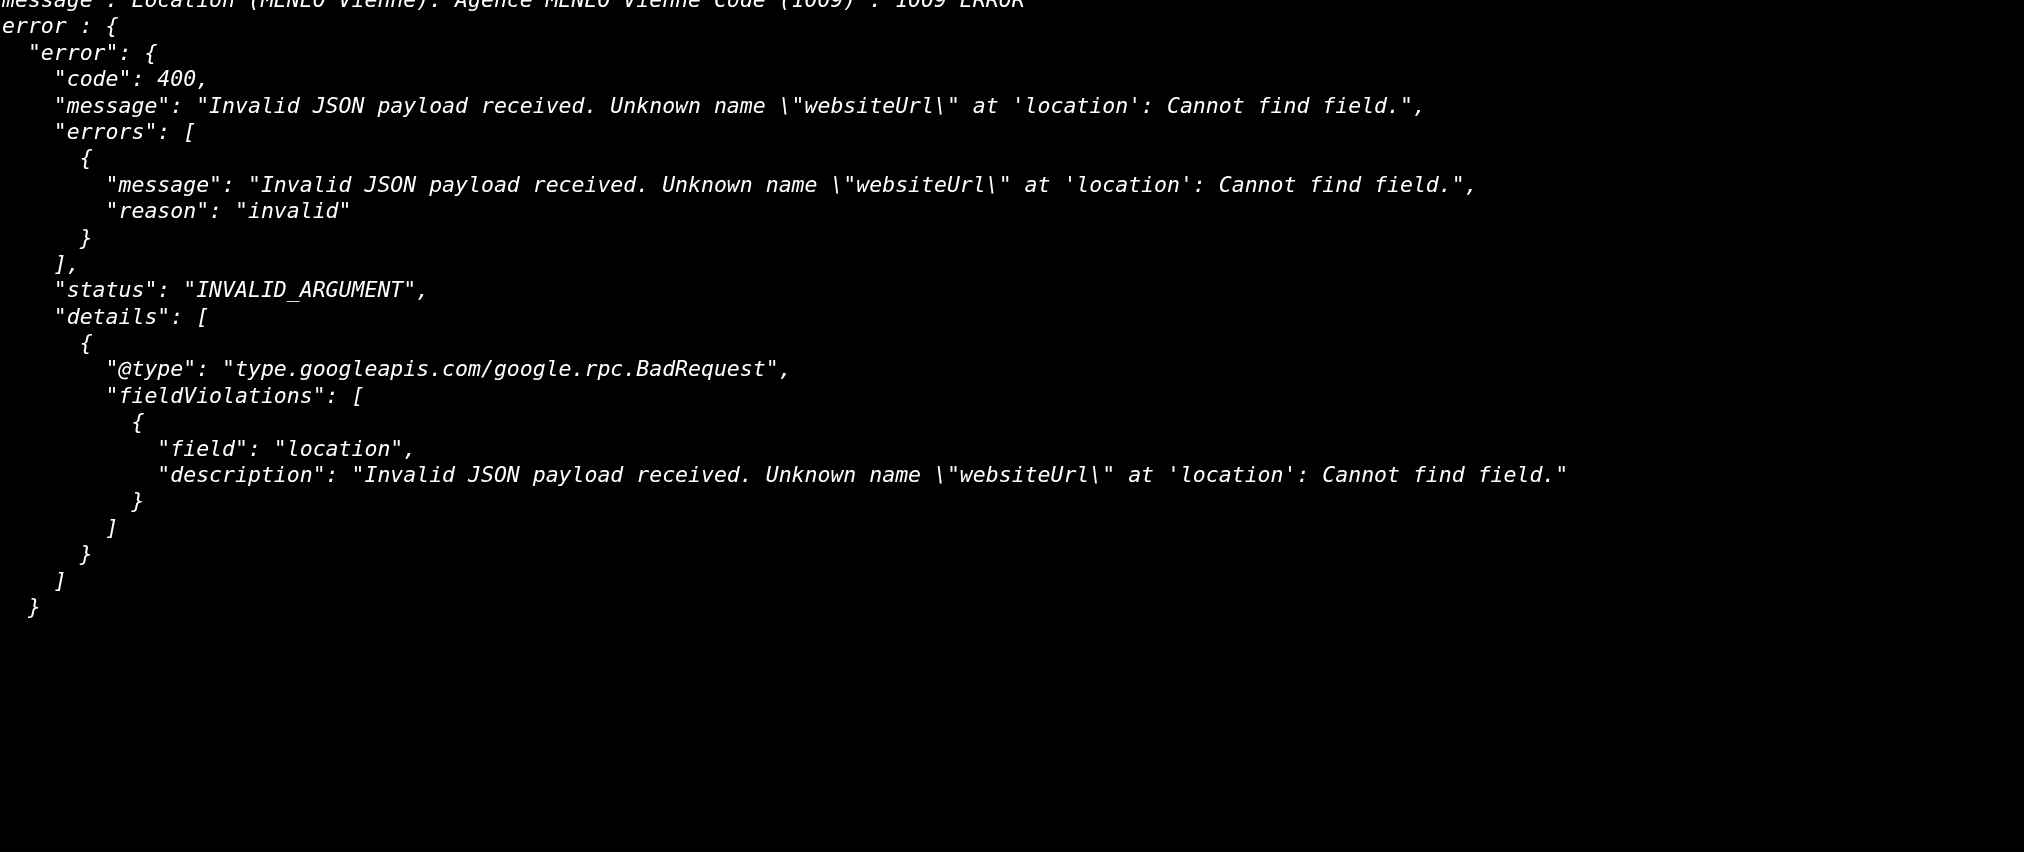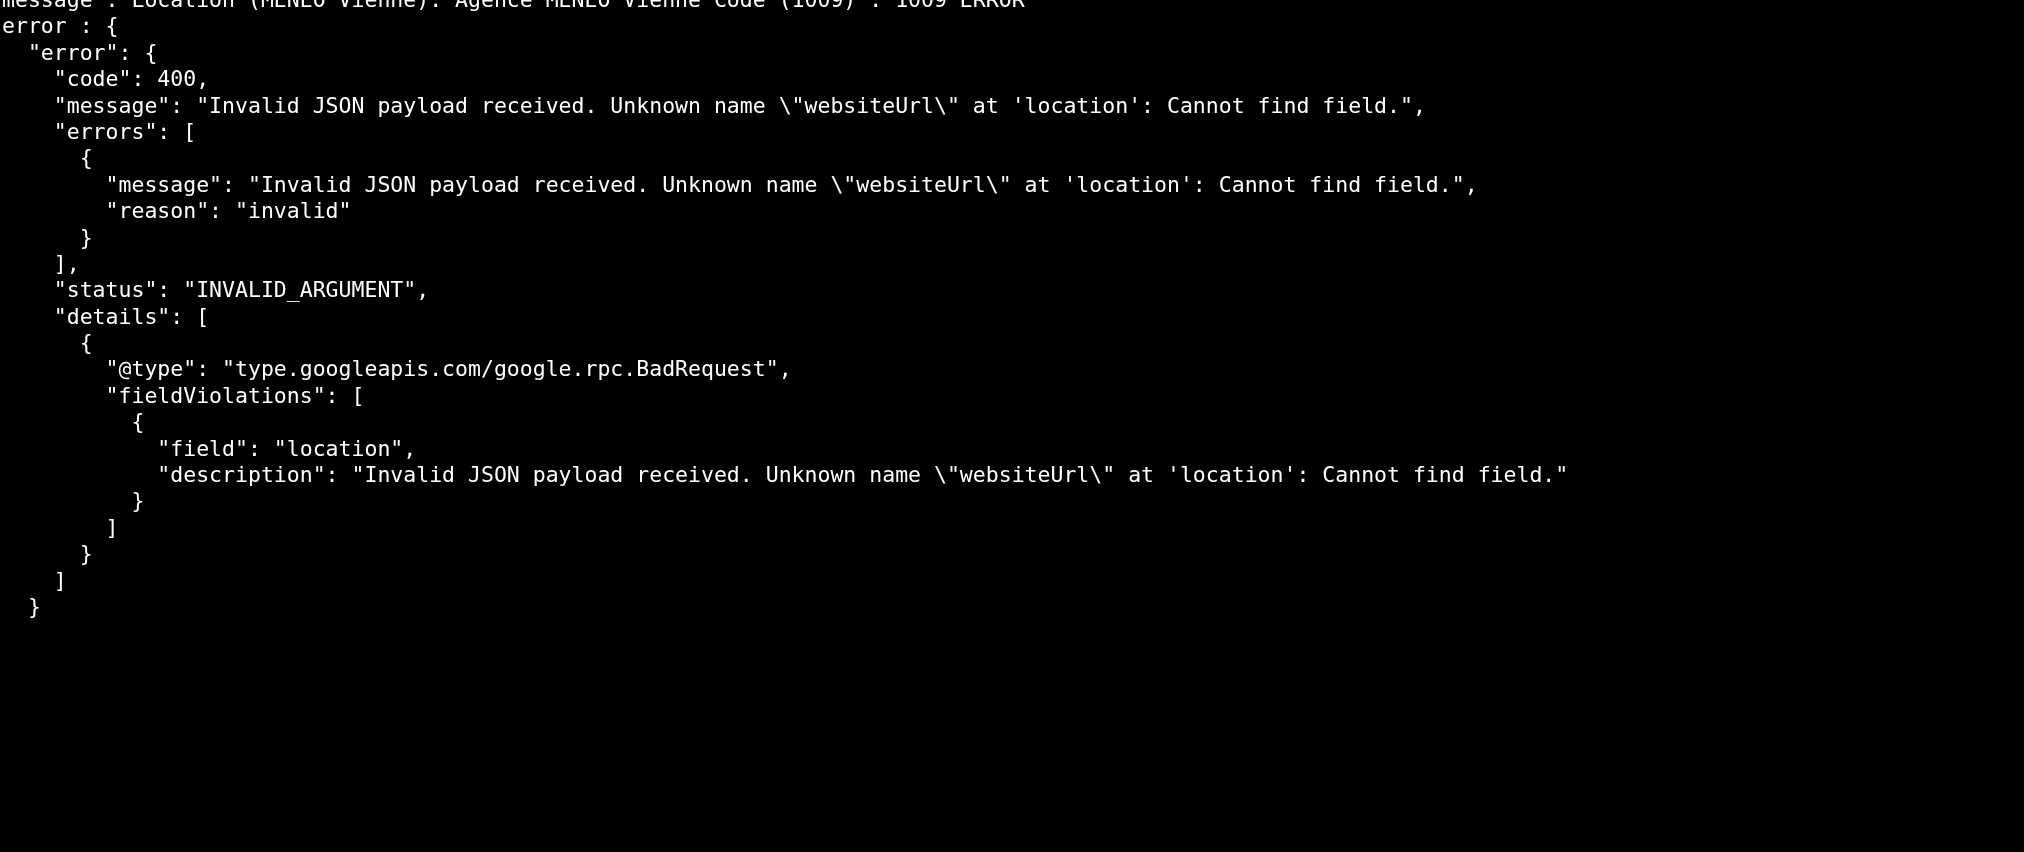--- a/index.html
+++ b/index.html
@@ -38,20 +38,21 @@
     color: #ffffff;
     background: transparent;
     white-space: pre;
     font-weight: 400;
     -webkit-font-smoothing: none;
   }
   .line {
     display: block;
     height: 26.4px;
     white-space: pre;
+    font-style: italic;
   }
 </style>
 </head>
 <body>
 
 <div id="console">
   <pre id="log"><span class="line">message : Location (MENEO Vienne): Agence MENEO Vienne Code (1009) : 1009 ERROR</span><span class="line">error : {</span><span class="line">  "error": {</span><span class="line">    "code": 400,</span><span class="line">    "message": "Invalid JSON payload received. Unknown name \"websiteUrl\" at 'location': Cannot find field.",</span><span class="line">    "errors": [</span><span class="line">      {</span><span class="line">        "message": "Invalid JSON payload received. Unknown name \"websiteUrl\" at 'location': Cannot find field.",</span><span class="line">        "reason": "invalid"</span><span class="line">      }</span><span class="line">    ],</span><span class="line">    "status": "INVALID_ARGUMENT",</span><span class="line">    "details": [</span><span class="line">      {</span><span class="line">        "@type": "type.googleapis.com/google.rpc.BadRequest",</span><span class="line">        "fieldViolations": [</span><span class="line">          {</span><span class="line">            "field": "location",</span><span class="line">            "description": "Invalid JSON payload received. Unknown name \"websiteUrl\" at 'location': Cannot find field."</span><span class="line">          }</span><span class="line">        ]</span><span class="line">      }</span><span class="line">    ]</span><span class="line">  }</span></pre>
 </div>
 
 </body></html>

